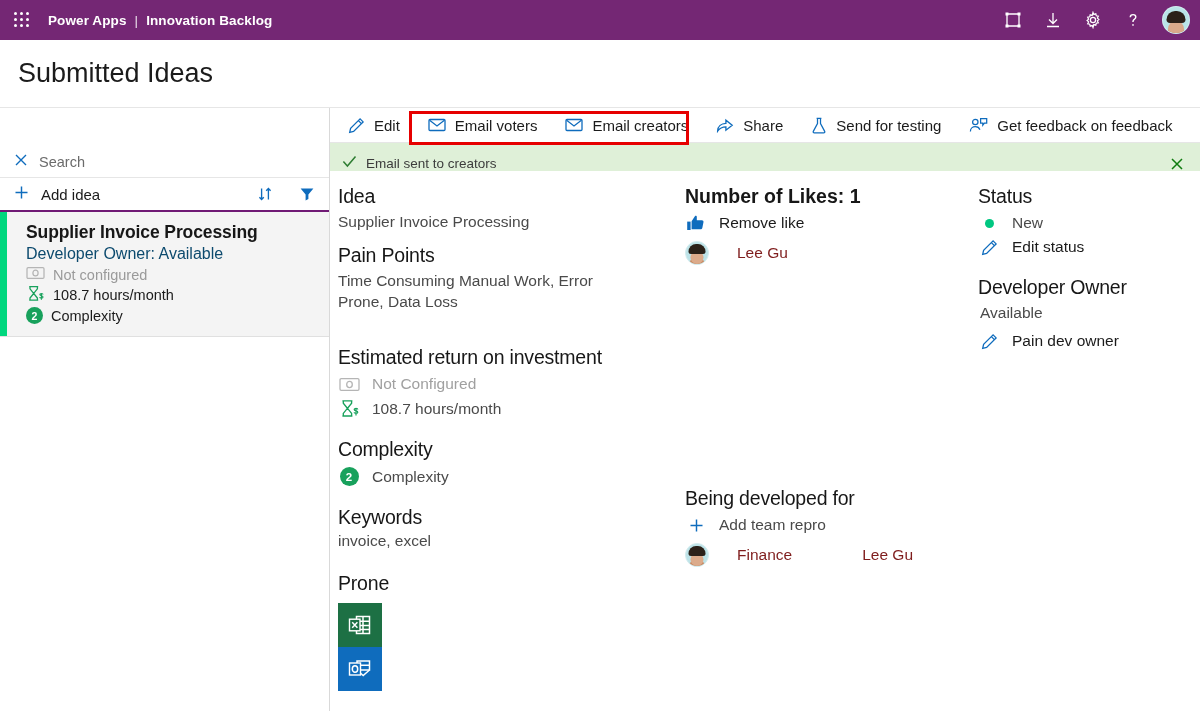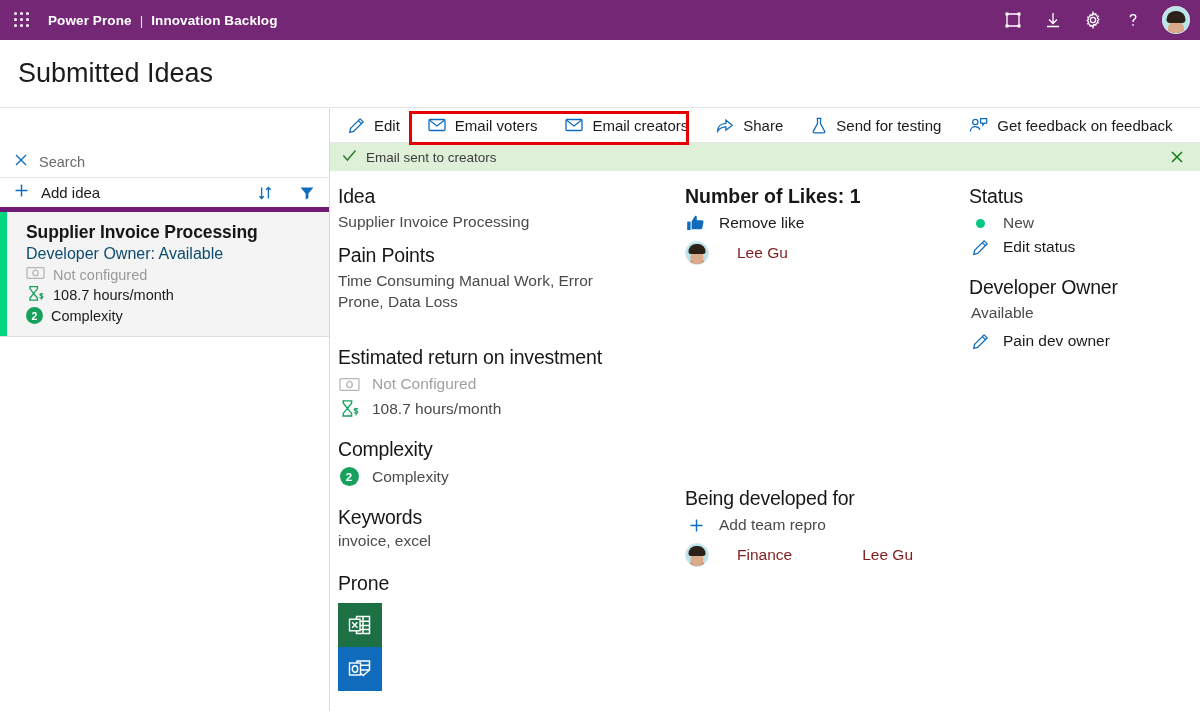--- a/index.html
+++ b/index.html
@@ -48,21 +48,21 @@
     width:330px; border-right:1px solid #d9d9d9;
     display:flex; flex-direction:column; background:#fff;
   }
   .search-row {
     height:32px; display:flex; align-items:center; gap:11px;
     padding:0 14px; border-bottom:1px solid #e6e6e6;margin-top:38px;
   }
   .search-row .lbl { color:#6b6b6b; font-size:14.5px; }
   .add-row {
     height:34px; display:flex; align-items:center; gap:12px;
-    padding:0 14px; border-bottom:5px solid #701a75;
+    padding:0 14px; border-bottom:2px solid #701a75;
   }
   .add-row .lbl { font-size:15px; color:#1b1b1b; }
   .add-row .spacer { flex:1; }
   .add-row .r-icon { margin-left:14px; cursor:pointer; display:flex; align-items:center; }
 
   .idea-card {
     position:relative; background:#f4f4f4;
     border-bottom:1px solid #e0e0e0;
     padding:10px 14px 12px 26px; cursor:pointer;
   }
@@ -87,29 +87,29 @@
   }
   .cmd:first-child { padding-left:6px; }
   .cmd .ci { display:flex; align-items:center; color:#0f6cbd; }
 
   .redbox {
     position:absolute; left:79px; top:3px; width:280px; height:34px;
     border:3px solid #e60000; pointer-events:none;
   }
 
   .notif {
-    height:28px; background:#dff0d8; display:flex; align-items:center;
+    height:28px; background:#dff0d8; display:flex; align-items:flex-end;
     padding:0 10px 0 12px; gap:9px; font-size:13.5px; color:#3c3c3c;
   }
   .notif .x { margin-left:auto; cursor:pointer; display:flex; align-items:center; padding:0 6px; }
 
   .content { flex:1; display:flex; padding:14px 0 0 0; position:relative; }
   .col-a { width:348px; padding-left:8px; }
   .col-b { width:287px; padding-left:7px; }
-  .col-c { flex:1; padding-left:4px; }
+  .col-c { flex:1; padding-left:4px;margin-left:9px; }
 
   h2.sect { margin:0 0 4px; font-size:19.5px; font-weight:normal; color:#171717; letter-spacing:-.2px; }
   h2.sect.tight { margin-bottom:2px; }
   .val { font-size:15.5px; color:#4a4a4a; line-height:1.32; }
   .gap-lg { height:34px; }
   .gap-md { height:20px; }
   .gap-sm { height:12px; }
 
   .irow { display:flex; align-items:center; gap:12px; font-size:15.5px; margin-top:6px; }
   .irow.muted { color:#a0a0a0; }
@@ -154,21 +154,21 @@
         <i></i>
         <i></i>
         <i></i>
         <i></i>
         <i></i>
         <i></i>
         <i></i>
       </div>
   </div>
   <div class="brand">
-    <span>Power Prone</span>
+    <span>Power Apps</span>
     <span class="sep">|</span>
     <span>Innovation Backlog</span>
   </div>
   <div class="topbar-right">
     <div class="tb-icon">
       <svg width="18" height="18" viewBox="0 0 18 18" fill="none" stroke="#fff" stroke-width="1.3">
         <path d="M3 3h12v12H3z"></path>
           <path d="M1.5 1.5h3v3h-3zM13.5 1.5h3v3h-3zM1.5 13.5h3v3h-3zM13.5 13.5h3v3h-3z" fill="#fff" stroke="none"></path>
       </svg>
     </div>

